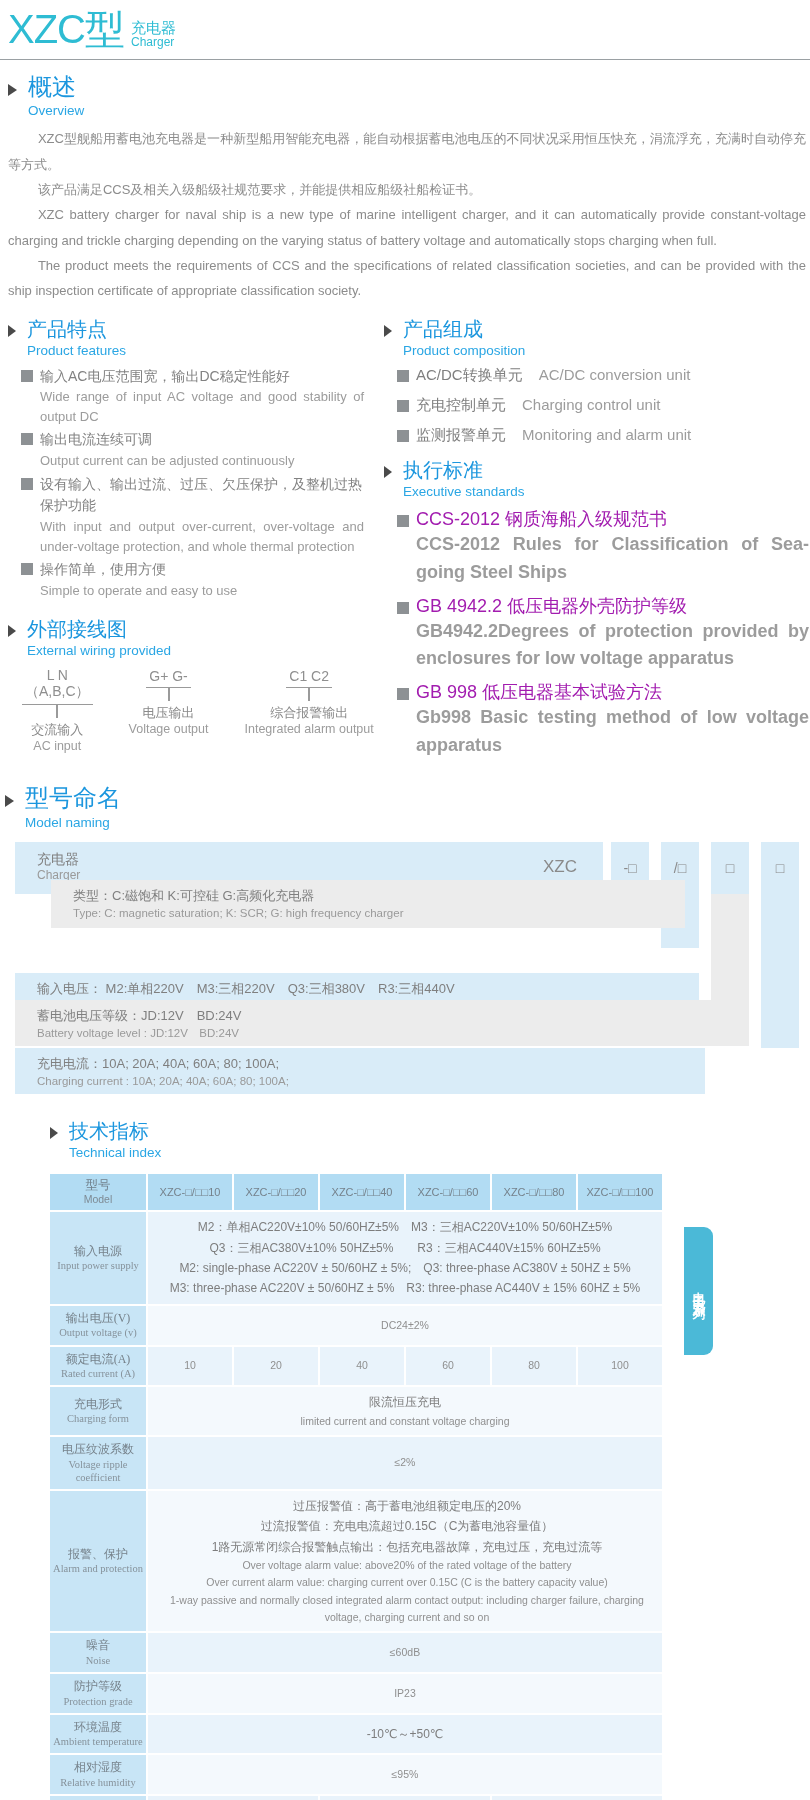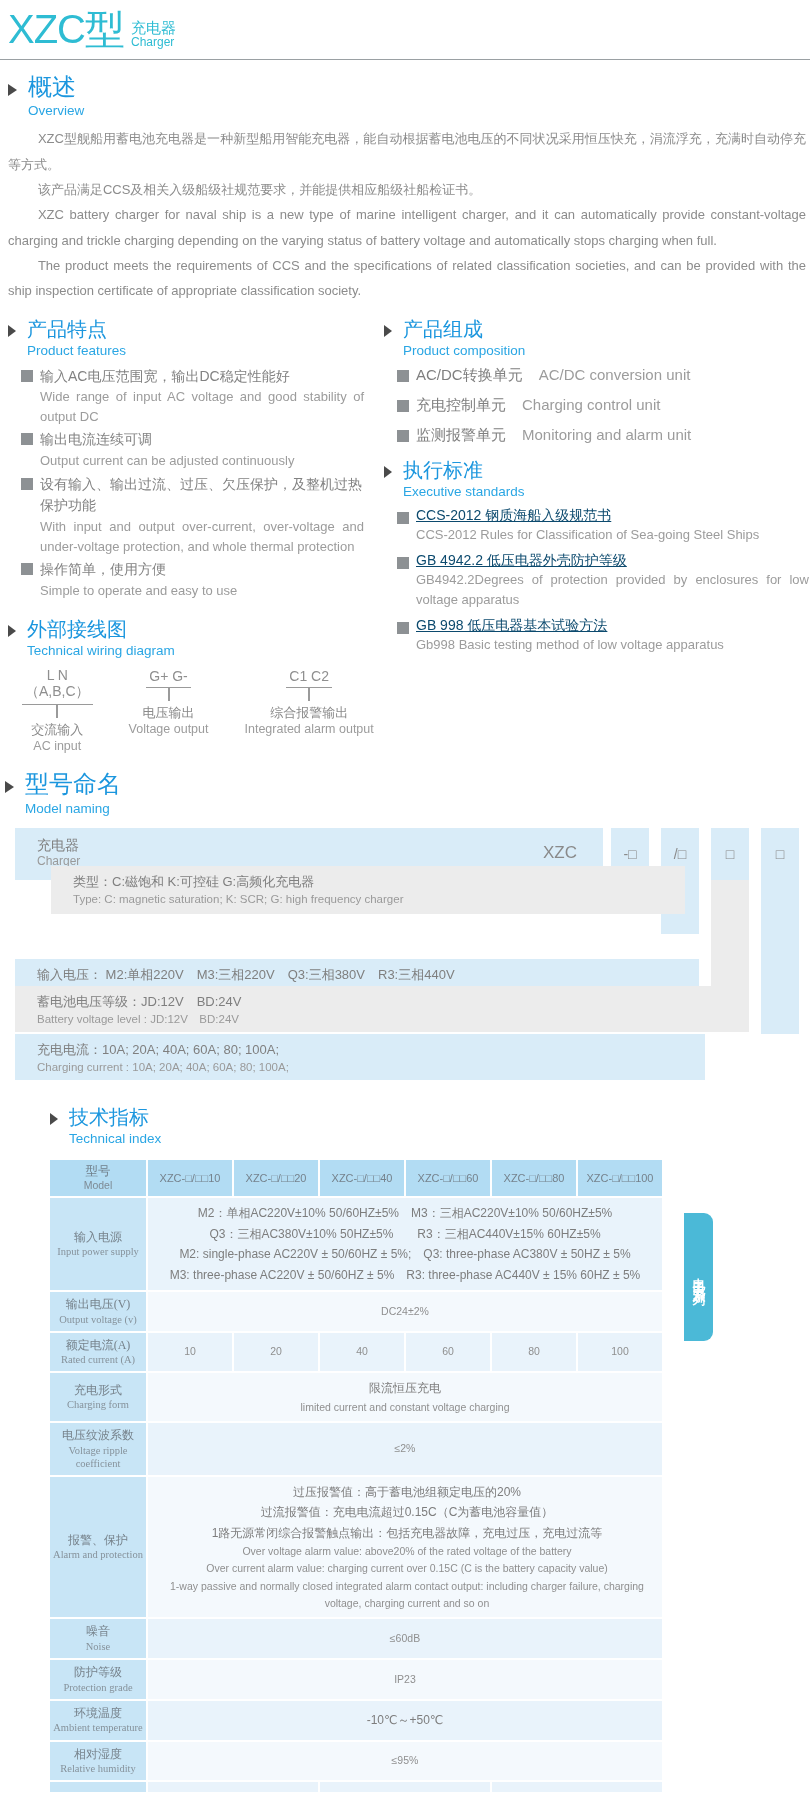--- a/index.html
+++ b/index.html
@@ -37,22 +37,22 @@
   .blist li{display:flex;align-items:flex-start;}
   .sq{display:inline-block;width:12px;height:12px;background:#8d9194;margin:4px 7px 0 0;flex:none;}
   .feat-item{margin-bottom:3px;}
   .item-cn{font-size:14px;color:#828282;line-height:1.55;}
   .item-en{font-size:13px;color:#9c9c9c;line-height:1.5;text-align:justify;}
   .comp-item{margin-bottom:11px;align-items:center;}
   .comp-cn{font-size:15px;color:#7f7f7f;}
   .comp-en{font-size:15px;color:#9c9c9c;margin-left:16px;}
   .std-item{display:block !important;margin-bottom:7px;}
   .std-row{display:flex;align-items:center;}
-  .std-cn{font-size:14px;color:#0c4a6e;text-decoration:underline;}
-  .std-en{font-size:13px;color:#9c9c9c;line-height:1.55;margin-left:19px;text-align:justify;}
+  .std-cn{font-size:18px;color:#a21caf;}
+  .std-en{font-size:18px;color:#9c9c9c;line-height:1.55;margin-left:19px;text-align:justify;font-weight:bold;}
 
   
   .wiring{margin-top:18px;}
   .wire-row{display:flex;gap:36px;padding-left:14px;margin-top:9px;}
   .wg{text-align:center;}
   .pins{display:inline-block;font-size:14px;color:#8f8f8f;border-bottom:1.5px solid #9a9a9a;padding:0 3px 3px;}
   .tick{width:2px;height:13px;background:#9a9a9a;margin:0 auto;}
   .wl-cn{font-size:13px;color:#8a8a8a;margin-top:3px;white-space:nowrap;}
   .wl-en{font-size:12.5px;color:#9c9c9c;white-space:nowrap;}
 
@@ -163,21 +163,21 @@
               <div class="item-en">Simple to operate and easy to use</div>
             </div>
           </li>
         </ul>
 
       <div class="wiring">
         <div class="sec-head small">
           <span class="tri"></span>
           <div>
             <div class="sec-cn">外部接线图</div>
-            <div class="sec-en">Technical wiring diagram</div>
+            <div class="sec-en">External wiring provided</div>
           </div>
         </div>
         <div class="wire-row">
             <div class="wg"><span class="pins">L N（A,B,C）</span><div class="tick"></div><div class="wl-cn">交流输入</div><div class="wl-en">AC input</div></div>
             <div class="wg"><span class="pins">G+  G-</span><div class="tick"></div><div class="wl-cn">电压输出</div><div class="wl-en">Voltage output</div></div>
             <div class="wg"><span class="pins">C1  C2</span><div class="tick"></div><div class="wl-cn">综合报警输出</div><div class="wl-en">Integrated alarm output</div></div>
           </div>
       </div>
     </div>
 

